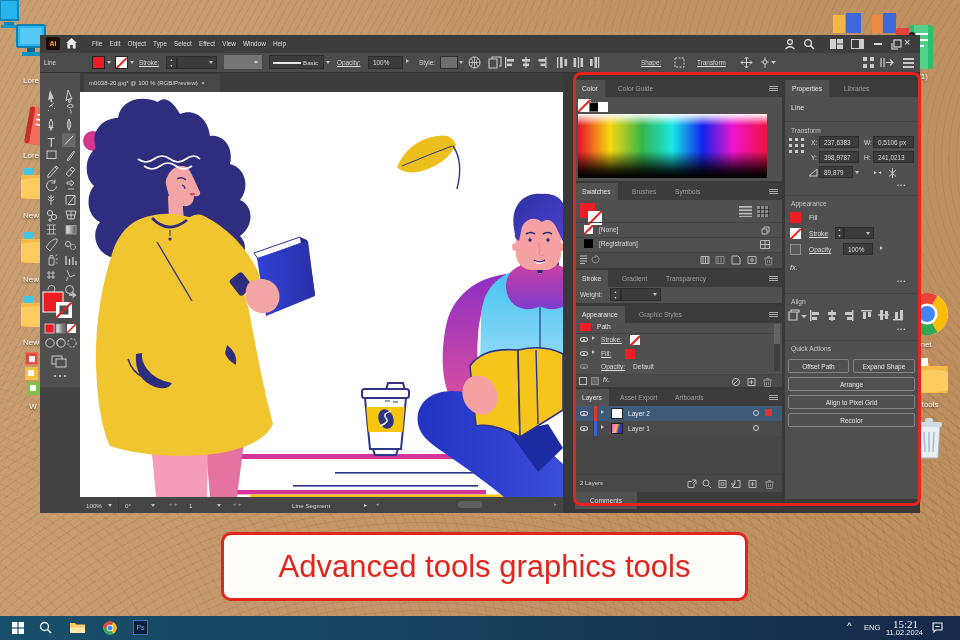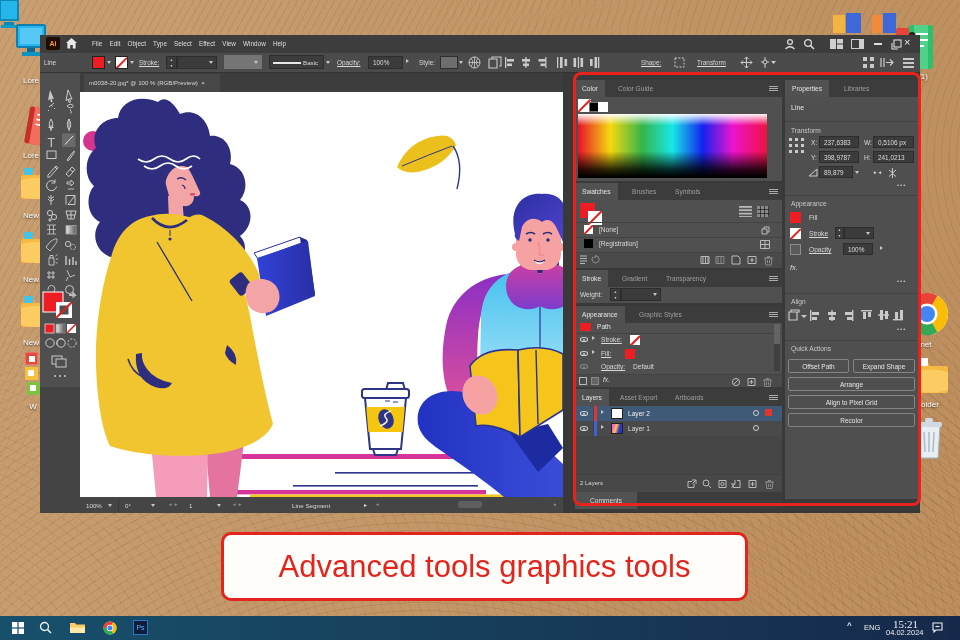--- a/index.html
+++ b/index.html
@@ -149,21 +149,21 @@
       <circle cx="22" cy="22" r="10.5" fill="#fff"></circle>
       <circle cx="22" cy="22" r="8" fill="#4285f4"></circle>
     </svg>
  <div class="lbl" style="left:908px;top:340px;width:36px;">net</div>
  <svg style="position:absolute;left:913px;top:356px;" width="36" height="42" viewBox="0 0 36 42">
       <rect x="2" y="7" width="15" height="7" rx="1.5" fill="#e8a33d"></rect>
       <rect x="1" y="10" width="34" height="27" rx="2" fill="#f6b944"></rect>
       <path d="M1 16 Q18 11 35 16 L35 34 Q18 39 1 34 Z" fill="#fccc63"></path>
       <rect x="5" y="2" width="10" height="8" rx="1" fill="#fff"></rect>
     </svg>
- <div class="lbl" style="left:910px;top:400px;width:40px;">older</div>
+ <div class="lbl" style="left:910px;top:400px;width:40px;">tools</div>
  <svg style="position:absolute;left:914px;top:416px;" width="30" height="44" viewBox="0 0 30 44">
       <path d="M4 10 L26 10 L24 42 L6 42 Z" fill="#e8eef2" stroke="#9fb2bd" stroke-width="1"></path>
       <rect x="2" y="6" width="26" height="5" rx="2" fill="#cfdae2"></rect>
       <rect x="11" y="2" width="8" height="5" rx="2" fill="#cfdae2"></rect>
       <path d="M10 16 L11 36 M15 16 V36 M20 16 L19 36" stroke="#a9bcc7" stroke-width="1.5"></path>
     </svg>
 </div>
 
 <div id="titlebar" class="abs">
  <div style="position:absolute;left:6px;top:2px;width:14px;height:13px;background:#1f0e00;border-radius:2px;color:#ff9a1e;font-size:7px;font-weight:bold;text-align:center;line-height:13px;">Ai</div>
@@ -790,18 +790,18 @@
       <path d="M14 14 L14 1 A13 13 0 0 1 25.3 20.5 Z" fill="#ea4335" transform="rotate(-90 14 14)"></path>
       <path d="M14 14 L14 1 A13 13 0 0 1 25.3 20.5 Z" fill="#fbbc05" transform="rotate(30 14 14)"></path>
       <path d="M14 14 L14 1 A13 13 0 0 1 25.3 20.5 Z" fill="#34a853" transform="rotate(150 14 14)"></path>
       <circle cx="14" cy="14" r="6.5" fill="#fff"></circle>
       <circle cx="14" cy="14" r="5" fill="#4285f4"></circle>
     </svg>
  <div style="position:absolute;left:133px;top:4px;width:15px;height:15px;background:#0f1e3c;border:1px solid #2e74c8;color:#4db7ff;font-size:7px;text-align:center;line-height:14px;">Ps</div>
  <div style="position:absolute;left:847px;top:5px;color:#eee;font-size:8px;font-weight:bold;">^</div>
  <div style="position:absolute;left:864px;top:7px;color:#f0f0f0;font-size:7.5px;">ENG</div>
  <div style="position:absolute;left:893px;top:2px;color:#f0f0f0;font-size:11px;font-family:Liberation Serif, serif;">15:21</div>
- <div style="position:absolute;left:886px;top:12px;color:#f0f0f0;font-size:7.5px;">04.02.2024</div>
+ <div style="position:absolute;left:886px;top:12px;color:#f0f0f0;font-size:7.5px;">11.02.2024</div>
  <svg style="position:absolute;left:931px;top:5px;" width="13" height="13" viewBox="0 0 13 13">
       <path d="M2 2 H11 V9 H5 L3 11 V9 H2 Z" fill="none" stroke="#f0f0f0" stroke-width="1.1"></path>
       <path d="M4.5 5.5 h4" stroke="#f0f0f0" stroke-width="1.1"></path>
     </svg>
 </div>
 
 </body></html>

